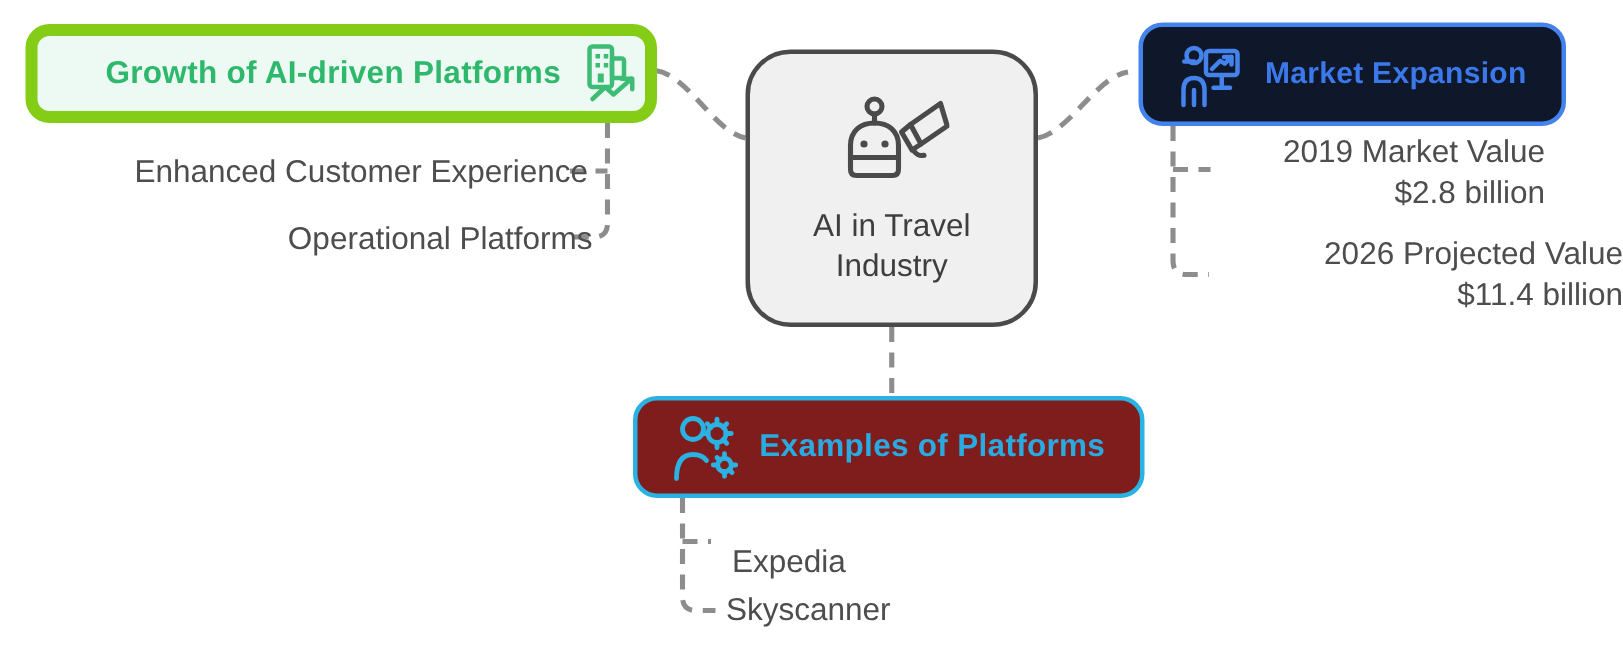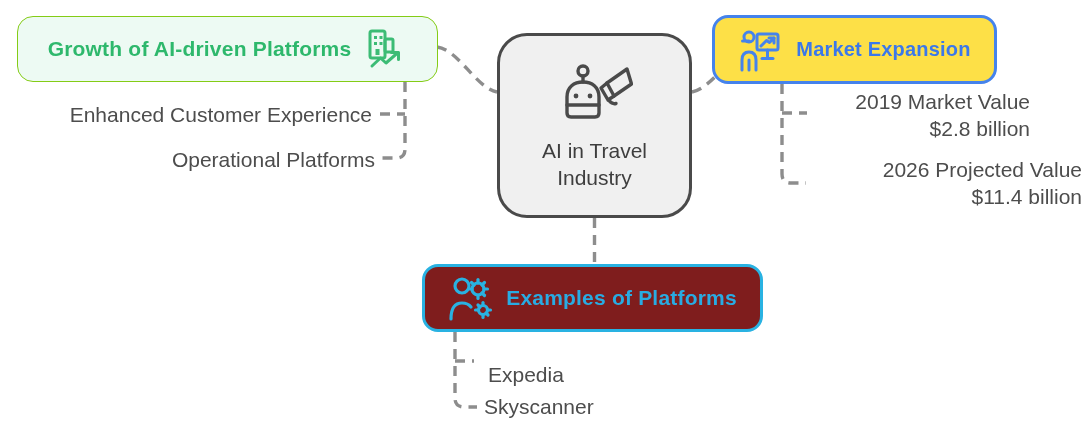--- a/index.html
+++ b/index.html
@@ -18,27 +18,27 @@
     display:flex;align-items:center;justify-content:center;
     box-sizing:border-box;
     border-radius:16px;
     gap:12px;
   }
   .node .node-label{font-weight:700;font-size:21px;letter-spacing:.2px;white-space:nowrap;}
   .node .node-icon{display:flex;align-items:center;justify-content:center;}
 
   .node-growth{
     left:17px;top:16px;width:421px;height:66px;
-    background:#edfaf3;border:1px solid #84cc16;
+    background:#edfaf3;border:8px solid #84cc16;justify-content:flex-end;
   }
   .node-growth .node-label{color:#2eb86c;}
 
   .node-market{
-    left:712px;top:15px;width:285px;height:69px;
-    background:#fde047;border:3px solid #4583ec;
+    left:759px;top:15px;width:285px;height:69px;
+    background:#0f172a;border:3px solid #4583ec;
   }
   .node-market .node-label{color:#3b78ea;font-size:20px;}
 
   .node-examples{
     left:422px;top:264px;width:341px;height:68px;
     background:#7f1d1d;border:3px solid #29b2e2;
   }
   .node-examples .node-label{color:#29abe2;}
 
   .node-center{
@@ -50,21 +50,21 @@
   .node-center .center-label{
     color:#3e3e3e;font-size:21px;font-weight:500;
     line-height:27px;text-align:center;
   }
 
   .child-label{
     position:absolute;
     color:#4d4d4d;font-size:21px;line-height:27px;
     white-space:nowrap;
   }
-  .child-right-align{text-align:right;}
+  .child-right-align{text-align:right;margin-left:20px;}
   .child-center-align{text-align:right;white-space:normal;}
   .child-enhanced{left:0px;top:101px;width:372px;}
   .child-operational{left:0px;top:146px;width:375px;}
   .child-2019{left:808px;top:88px;width:222px;}
   .child-2026{left:818px;top:156px;width:264px;}
   .child-expedia{left:488px;top:361px;}
   .child-skyscanner{left:484px;top:393px;}
 </style>
 </head>
 <body>

